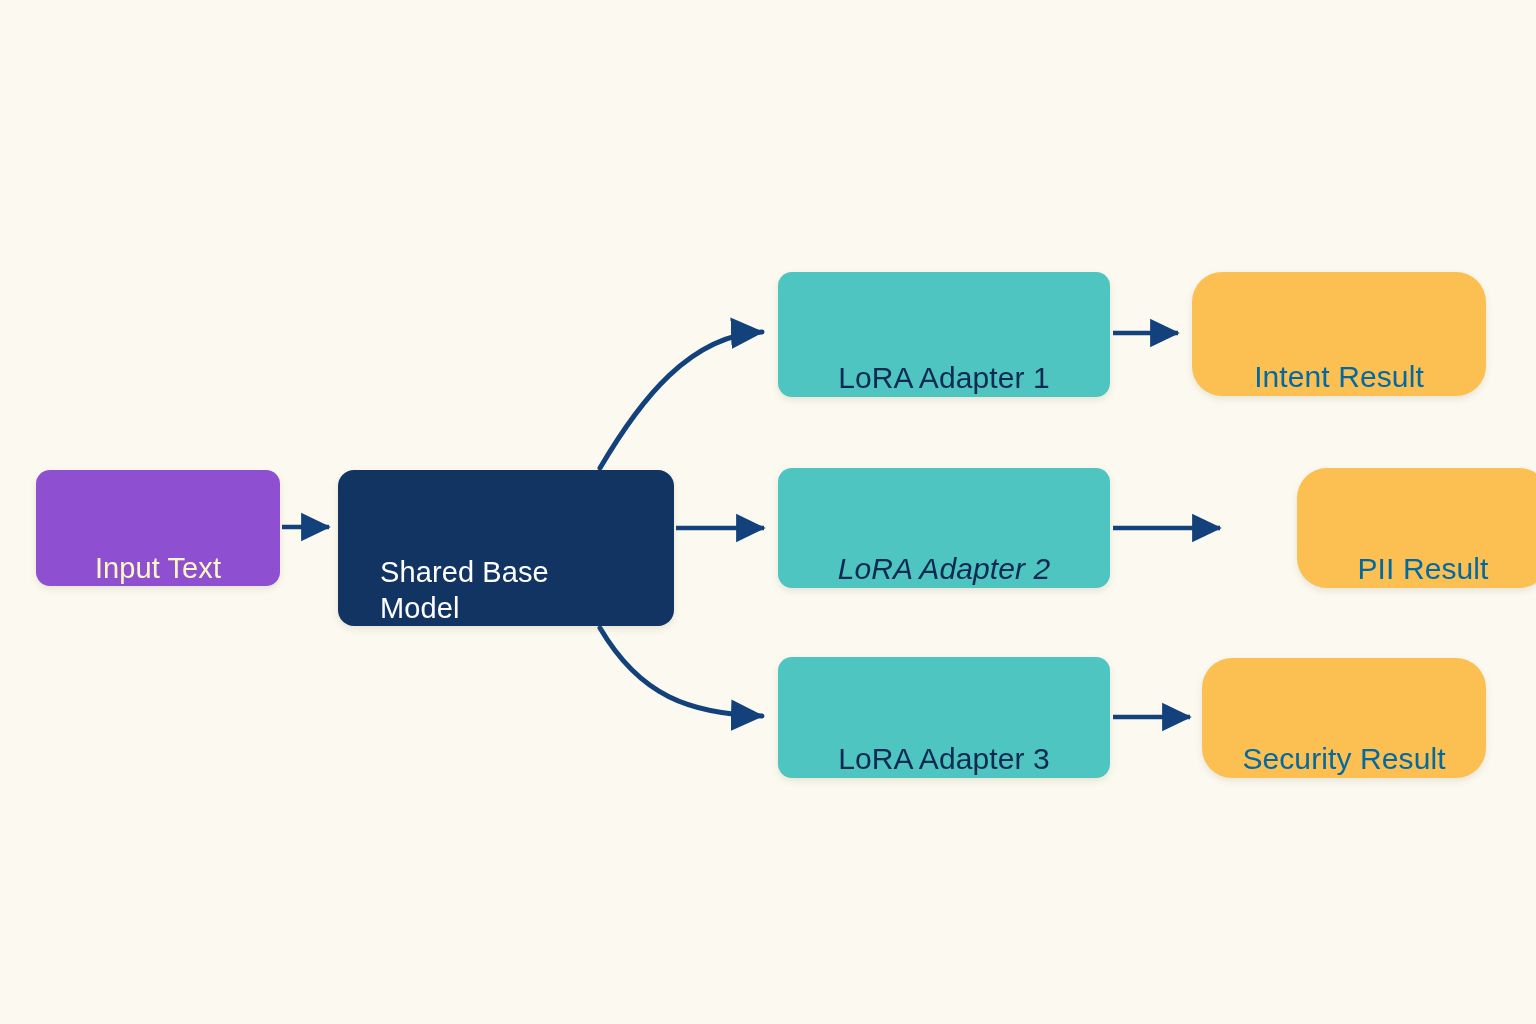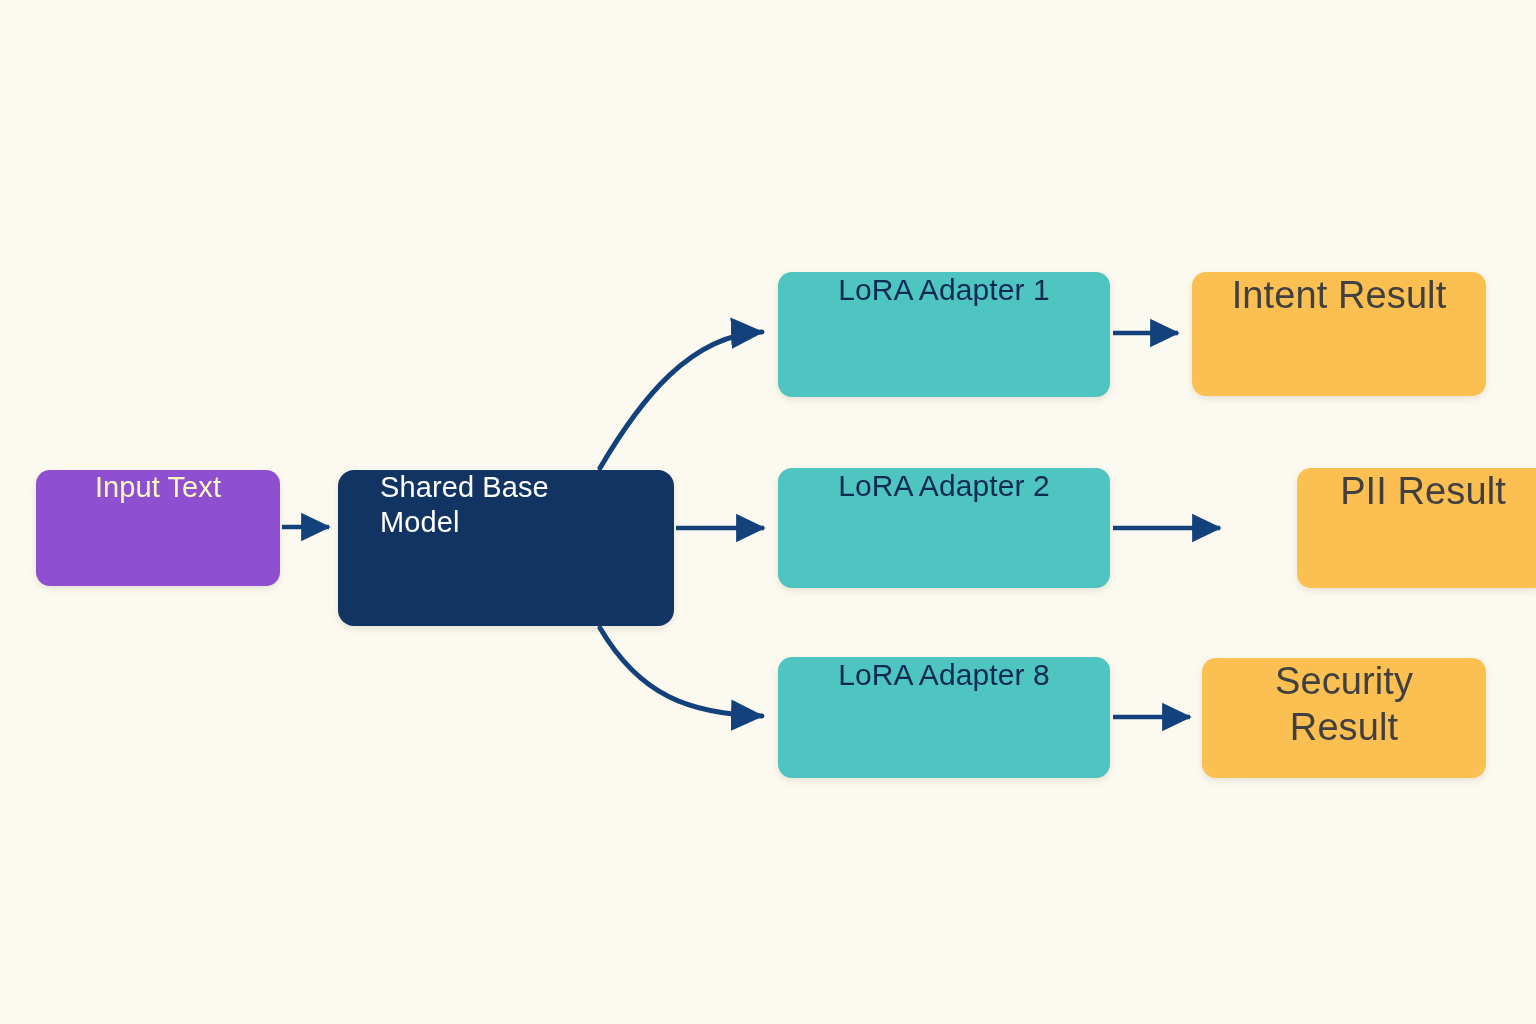--- a/index.html
+++ b/index.html
@@ -26,21 +26,21 @@
     top: 0;
     width: 1536px;
     height: 1024px;
     pointer-events: none;
     z-index: 1;
   }
   .node {
     position: absolute;
     box-sizing: border-box;
     display: flex;
-    align-items: flex-start;
+    align-items: flex-end;
     border-radius: 14px;
     z-index: 2;
     box-shadow: 0 3px 7px rgba(120, 110, 80, 0.16);
   }
   .node-label {
     display: block;
     width: 100%;
     line-height: 1.22;
     letter-spacing: 0.1px;
     white-space: pre-line;
@@ -77,27 +77,28 @@
     border-radius: 16px;
   }
   .n-adapter {
     left: 778px;
     width: 332px;
     background: #4ec5c1;
     color: #0d2a52;
     font-size: 30px;
   }
   .n-adapter-1 { top: 272px; height: 125px; }
-  .n-adapter-2 { top: 468px; height: 120px; }
+  .n-adapter-2 { top: 468px; height: 120px; font-style: italic; }
   .n-adapter-3 { top: 657px; height: 121px; }
 
   .n-result {
     background: #fbc051;
-    color: #404040;
-    font-size: 38px;
+    color: #0369a1;
+    font-size: 30px;
+    border-radius: 30px;
   }
   .n-result-1 { left: 1192px; top: 272px; width: 294px; height: 124px; }
   .n-result-2 { left: 1297px; top: 468px; width: 252px; height: 120px; }
   .n-result-3 { left: 1202px; top: 658px; width: 284px; height: 120px; }
 </style>
 </head>
 <body>
 
 <div id="canvas">
 
@@ -134,21 +135,21 @@
 
   <div class="node center n-adapter n-adapter-1">
     <span class="node-label">LoRA Adapter 1</span>
   </div>
 
   <div class="node center n-adapter n-adapter-2">
     <span class="node-label">LoRA Adapter 2</span>
   </div>
 
   <div class="node center n-adapter n-adapter-3">
-    <span class="node-label">LoRA Adapter 8</span>
+    <span class="node-label">LoRA Adapter 3</span>
   </div>
 
   <div class="node center n-result n-result-1">
     <span class="node-label">Intent Result</span>
   </div>
 
   <div class="node center n-result n-result-2">
     <span class="node-label">PII Result</span>
   </div>
 

